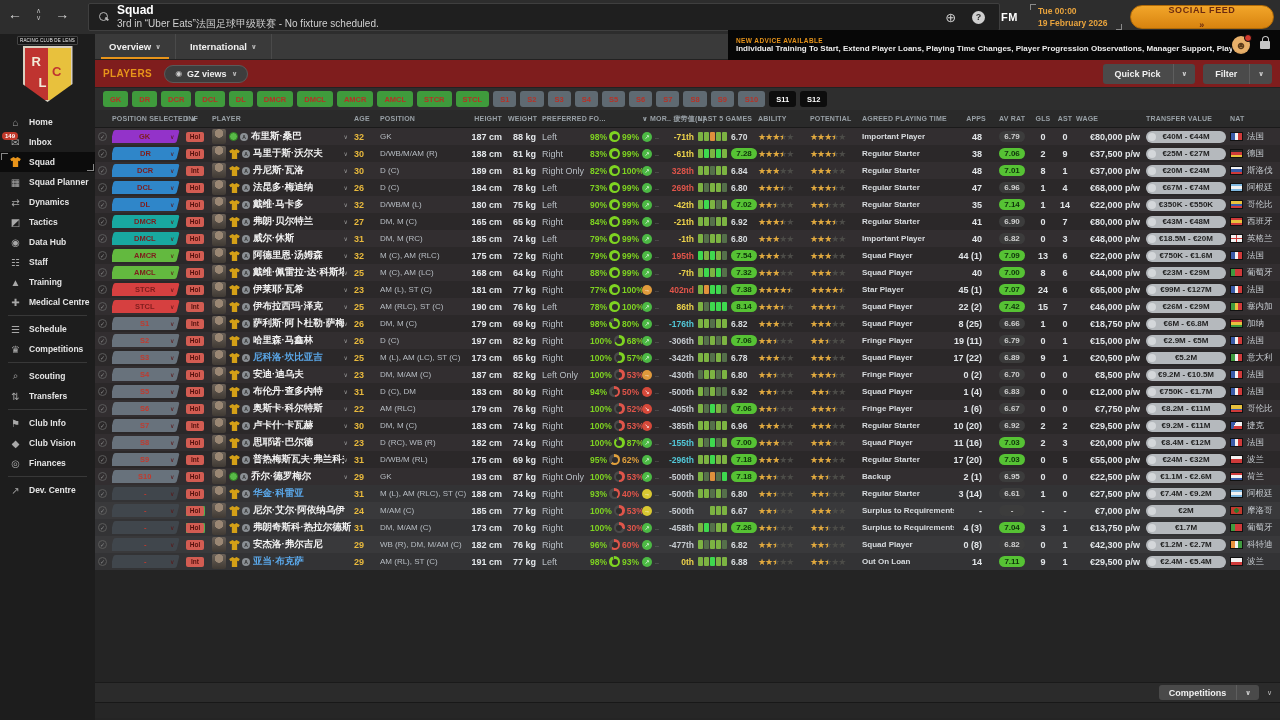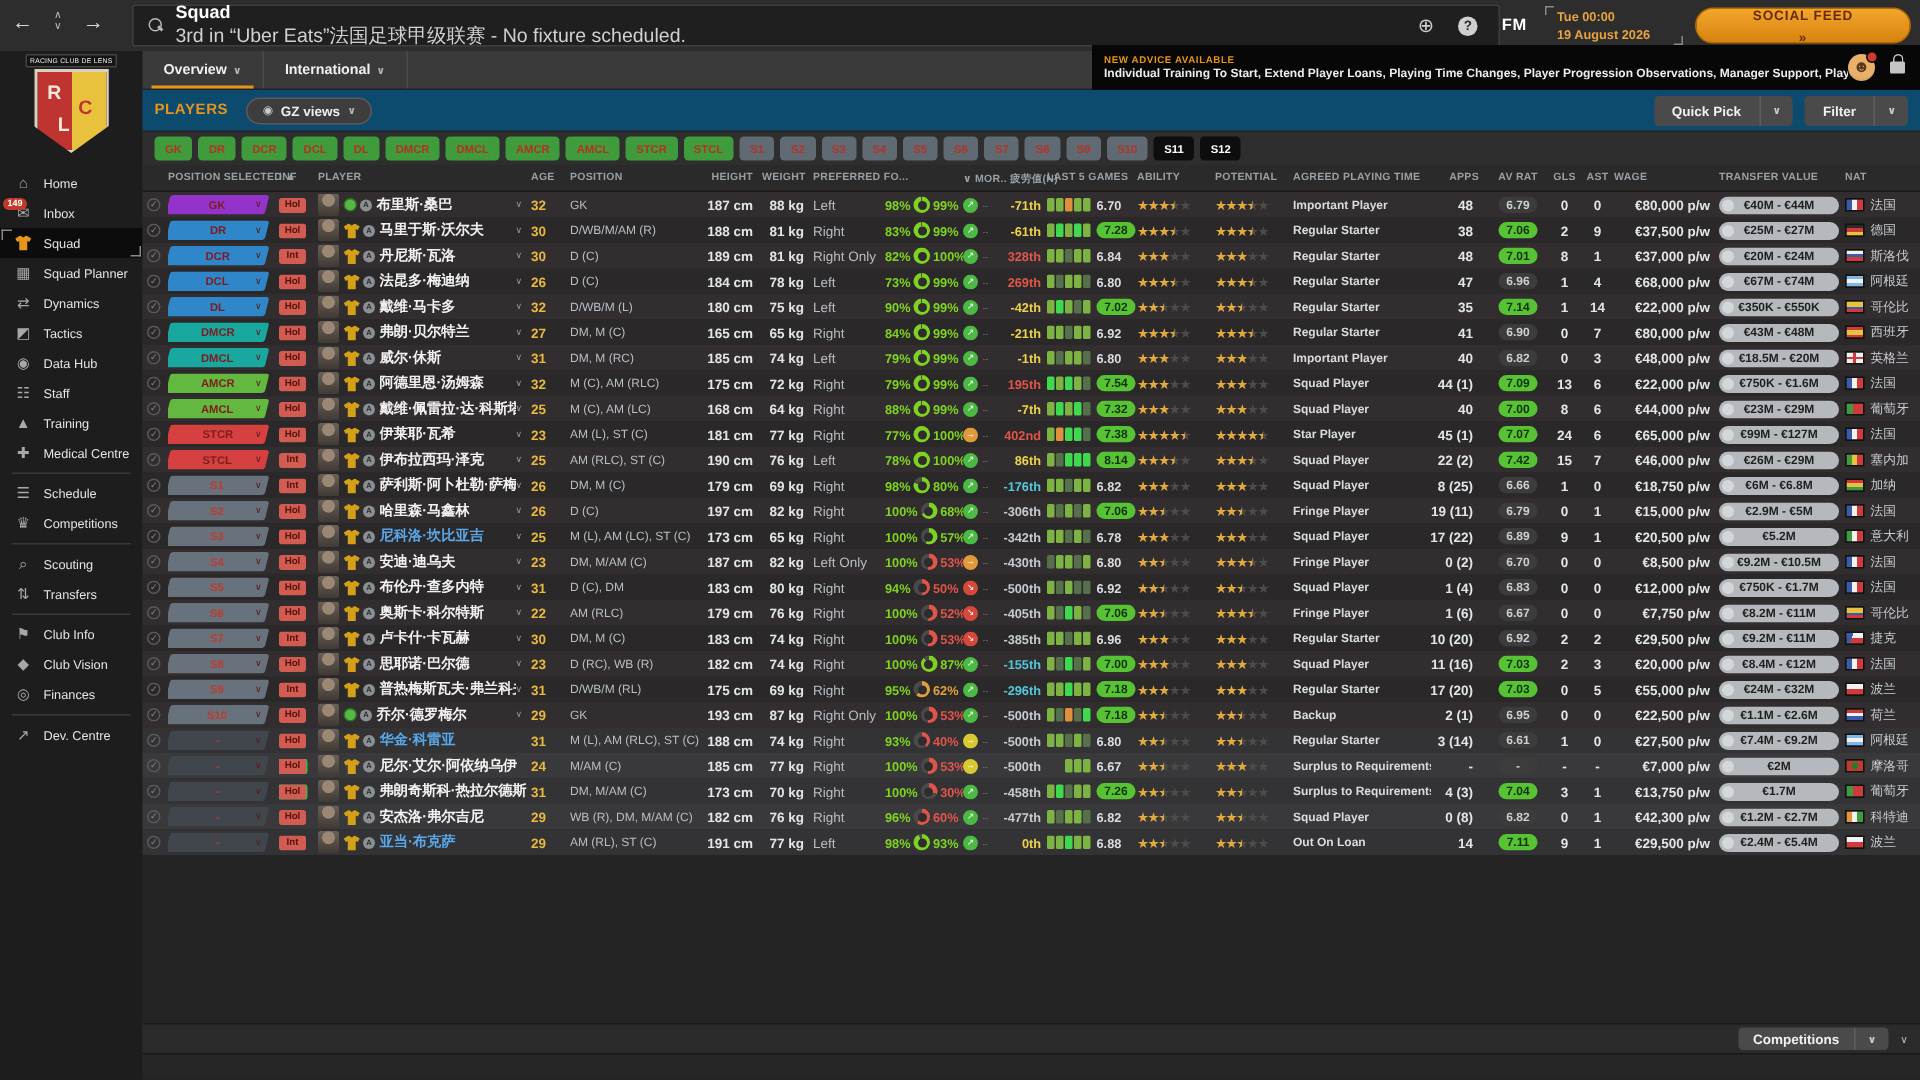--- a/index.html
+++ b/index.html
@@ -9,21 +9,21 @@
   
   .topbar{position:absolute;left:0;top:0;width:1280px;height:34px;background:#2d2d2d;}
   .navarrows{position:absolute;left:8px;top:6px;display:flex;align-items:center;gap:14px;color:#d8d8d8;}
   .nav-a{font-size:14px;cursor:pointer;}
   .updown{display:flex;flex-direction:column;font-size:7px;line-height:7px;color:#bbb;}
   .titlebox{position:absolute;left:88px;top:3px;width:912px;height:28px;background:#1f1f1f;border:1px solid #3f3f3f;border-radius:2px;display:flex;align-items:center;}
   .mag{position:relative;width:10px;height:10px;margin:0 8px 0 10px;}
   .mag::before{content:'';position:absolute;left:0;top:0;width:7px;height:7px;border:1.5px solid #b8b8b8;border-radius:50%;}
   .mag::after{content:'';position:absolute;left:6px;top:6px;width:4px;height:1.5px;background:#b8b8b8;transform:rotate(45deg);}
   .pagetitle{font-size:12px;font-weight:bold;color:#fff;line-height:13px;}
-  .pagesub{font-size:13px;color:#d0d0d0;}
+  .pagesub{font-size:10px;color:#d0d0d0;}
   .topicons{position:absolute;right:262px;top:0;height:34px;display:flex;align-items:center;gap:16px;color:#cfcfcf;}
   .globe{font-size:13px;}
   .helpc{width:13px;height:13px;border-radius:50%;background:#cfcfcf;color:#2d2d2d;font-size:9px;font-weight:bold;display:flex;align-items:center;justify-content:center;}
   .fmlogo{font-size:11px;font-weight:bold;color:#fff;letter-spacing:.5px;}
   .datebox{position:absolute;right:158px;top:4px;width:92px;height:26px;padding:1px 8px;color:#e8a33d;font-size:8.5px;font-weight:bold;line-height:12px;}
   .dcorn1{position:absolute;left:0;top:0;width:6px;height:6px;border-left:1px solid #8a8a8a;border-top:1px solid #8a8a8a;}
   .dcorn2{position:absolute;right:0;bottom:0;width:6px;height:6px;border-right:1px solid #8a8a8a;border-bottom:1px solid #8a8a8a;}
   .socialbtn{position:absolute;right:6px;top:5px;width:144px;height:24px;border-radius:12px;background:linear-gradient(#f2a62a,#d8830f);border:1px solid #b06a08;color:#6b2a10;font-size:9px;font-weight:bold;letter-spacing:.6px;display:flex;align-items:center;justify-content:center;gap:5px;cursor:pointer;flex-direction:column;}
 
   
@@ -41,35 +41,35 @@
   .crestwrap{height:72px;display:flex;flex-direction:column;align-items:center;padding-top:2px;}
   .crestbanner{font-size:4.5px;color:#eee;background:#151515;border:1px solid #444;padding:1px 2px;border-radius:1px;letter-spacing:.2px;}
   .crest{width:50px;height:56px;margin-top:1px;clip-path:polygon(0 0,100% 0,100% 68%,50% 100%,0 68%);background:linear-gradient(90deg,#bf3430 50%,#e8c13d 50%);border:2px solid #d8d0c0;position:relative;}
   .crest .cl{position:absolute;font-weight:bold;font-size:13px;}
   .crest .r{left:7px;top:6px;color:#f2ead8;}
   .crest .c{right:9px;top:16px;color:#bf3430;}
   .crest .l{left:14px;top:27px;color:#f2ead8;}
   #sb-items{margin-top:6px;}
   .sb-item{position:relative;display:flex;align-items:center;gap:7px;height:20px;padding-left:9px;cursor:pointer;}
   .sb-ic{width:13px;font-size:10px;color:#a8a8a8;text-align:center;flex:none;display:flex;align-items:center;justify-content:center;}
-  .sb-lb{font-size:8.5px;font-weight:normal;color:#e4e4e4;white-space:nowrap;}
+  .sb-lb{font-size:8.5px;font-weight:bold;color:#e4e4e4;white-space:nowrap;}
   .sb-item.on{background:#0c0c0c;}
   .sb-item.on .sb-ic{color:#e8941a;}
   .sb-item.on::before{content:'';position:absolute;left:1px;top:1px;width:6px;height:6px;border-left:1px solid #888;border-top:1px solid #888;}
   .sb-item.on::after{content:'';position:absolute;right:1px;bottom:1px;width:6px;height:6px;border-right:1px solid #888;border-bottom:1px solid #888;}
   .sb-sep{height:1px;background:#383838;margin:3px 8px;}
   .sb-badge{position:absolute;left:2px;top:0px;background:#c0392b;color:#fff;font-size:6px;font-weight:bold;border-radius:5px;padding:0 3px;line-height:8px;}
 
   
   .main{position:absolute;left:95px;top:34px;width:1185px;height:686px;}
   .tabstrip{height:26px;background:#3a3a3a;display:flex;align-items:stretch;border-bottom:1px solid #222;}
   .tab{display:flex;align-items:center;gap:4px;padding:0 14px;font-size:9.5px;font-weight:bold;color:#f0f0f0;border-right:1px solid #4a4a4a;cursor:pointer;position:relative;}
   .tab.on::after{content:'';position:absolute;left:6px;right:6px;bottom:0;height:2px;background:#e8941a;}
   .tchev{font-size:7px;color:#b5b5b5;}
-  .toolbar{height:28px;background:#0c4a6e;display:flex;align-items:center;padding:0 8px;border-bottom:1px solid #222;justify-content:center;}
+  .toolbar{height:28px;background:#7f1d1d;display:flex;align-items:center;padding:0 8px;border-bottom:1px solid #222;justify-content:center;}
   .playerslbl{color:#e8941a;font-size:10px;font-weight:bold;letter-spacing:.4px;margin-right:12px;}
   .viewspill{display:flex;align-items:center;gap:5px;background:#3d3d3d;border:1px solid #5a5a5a;border-radius:10px;height:18px;padding:0 10px;font-size:9px;font-weight:bold;color:#eee;cursor:pointer;}
   .eyeic{font-size:8px;color:#ccc;}
   .tb-right{margin-left:auto;display:flex;gap:8px;}
   .btn{display:flex;align-items:center;background:#4a4a4a;border-radius:3px;height:20px;font-size:9px;font-weight:bold;color:#f0f0f0;cursor:pointer;overflow:hidden;}
   .btn .seg{padding:0 12px;display:flex;align-items:center;height:100%;}
   .btn .seg2{padding:0 8px;border-left:1px solid #5e5e5e;font-size:7px;color:#ccc;display:flex;align-items:center;height:100%;}
   .chiprow{height:22px;background:#2e2e2e;display:flex;align-items:center;gap:4px;padding:0 8px;}
   .chip{height:16px;border-radius:3px;padding:0 7px;font-size:7.5px;font-weight:bold;display:flex;align-items:center;cursor:pointer;}
   .chip.g{background:#3f9b3c;color:#b53227;}
@@ -169,21 +169,21 @@
     </div>
     <div class="topicons">
       <span class="globe">⊕</span>
       <span class="helpc">?</span>
       <span class="fmlogo">FM</span>
     </div>
     <div class="datebox">
       <span class="dcorn1"></span>
         <span class="dcorn2"></span>
       <div>Tue 00:00</div>
-      <div>19 August 2026</div>
+      <div>19 February 2026</div>
     </div>
     <div class="socialbtn">
       <span>SOCIAL FEED</span>
         <span>»</span>
     </div>
   </div>
 
   <div class="advice">
     <div class="advtext">
       <div class="advlbl">NEW ADVICE AVAILABLE</div>

